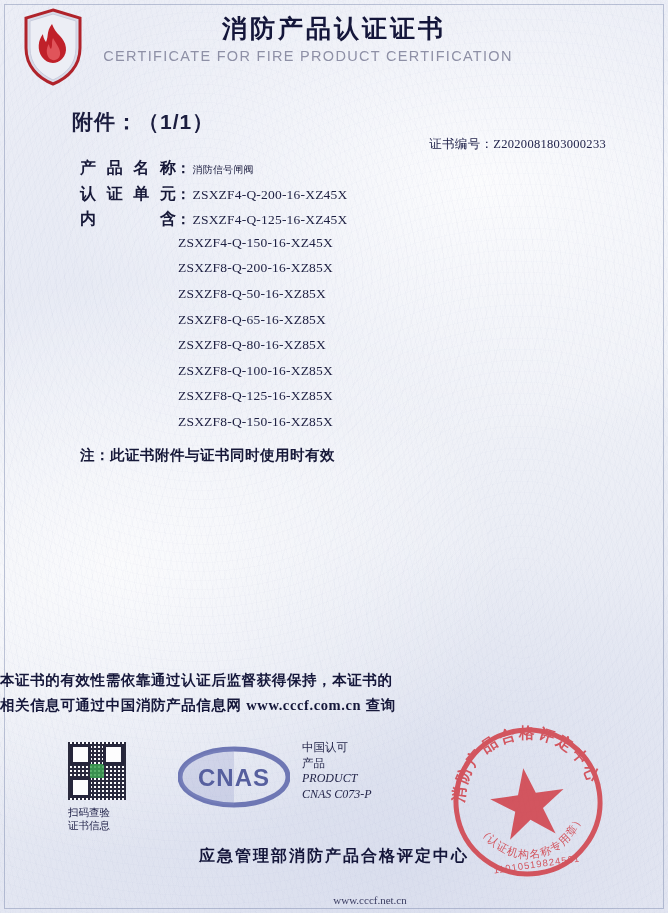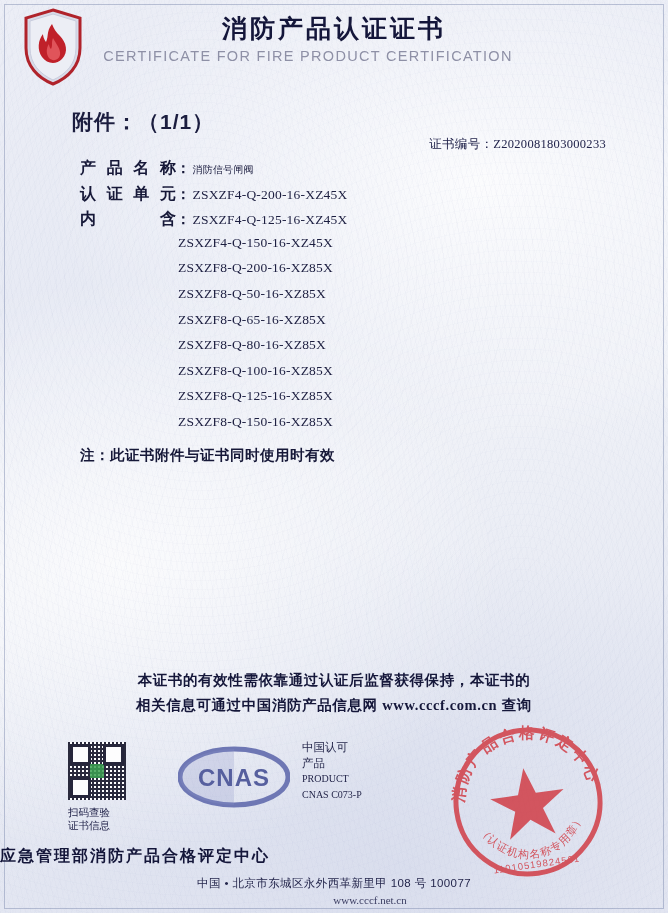--- a/index.html
+++ b/index.html
@@ -153,21 +153,21 @@
     letter-spacing: .5px;
     font-family: "Liberation Sans", "DejaVu Sans", sans-serif;
   }
 
   
   .validity {
     position: absolute;
     left: 0;
     top: 668px;
     width: 668px;
-    text-align: center;
+    text-align: left;
     font-size: 14.5px;
     line-height: 25px;
     font-weight: bold;
     color: #15173a;
     letter-spacing: .6px;
     font-family: "Liberation Sans", "DejaVu Sans", sans-serif;
   }
   .validity .url {
     font-weight: bold;
     font-family: "Liberation Serif", serif;
@@ -237,39 +237,39 @@
   .cnas svg { display: block; }
   .cnas-text {
     position: absolute;
     left: 302px;
     top: 740px;
     font-size: 11.5px;
     line-height: 15.5px;
     color: #1f2146;
     font-family: "Liberation Sans", "DejaVu Sans", sans-serif;
   }
-  .cnas-text .en { font-family: "Liberation Serif", serif; font-size: 10px; }
+  .cnas-text .en { font-family: "Liberation Serif", serif; font-size: 12px; font-style: italic; }
 
   
   .seal {
     position: absolute;
     left: 444px;
     top: 718px;
     width: 168px;
     height: 168px;
     opacity: .72;
   }
 
   
   .org {
     position: absolute;
     left: 0;
     top: 846px;
     width: 668px;
-    text-align: left;
+    text-align: center;
     font-size: 16px;
     font-weight: bold;
     letter-spacing: 2px;
     color: #14163a;
     font-family: "Liberation Sans", "DejaVu Sans", sans-serif;
   }
   .addr {
     position: absolute;
     left: 0;
     top: 876px;
@@ -393,15 +393,14 @@
         </text>
         <text font-family="Liberation Sans, sans-serif" font-size="11" fill="#cf2028" letter-spacing="1">
           <textPath href="#sealArcBottom" startOffset="50%" text-anchor="middle">（认证机构名称专用章）</textPath>
         </text>
         <text x="84" y="150" text-anchor="middle" font-family="Liberation Sans, sans-serif" font-size="9.5" fill="#cf2028" letter-spacing="1">11010519824561</text>
       </g>
     </svg>
   </div>
 
   <div class="org">应急管理部消防产品合格评定中心</div>
-  <div class="addr">中国 • 北京市东城区永外西革新里甲 108 号    100077</div>
   <div class="site">www.cccf.net.cn</div>
 </div>
 
 </body></html>

